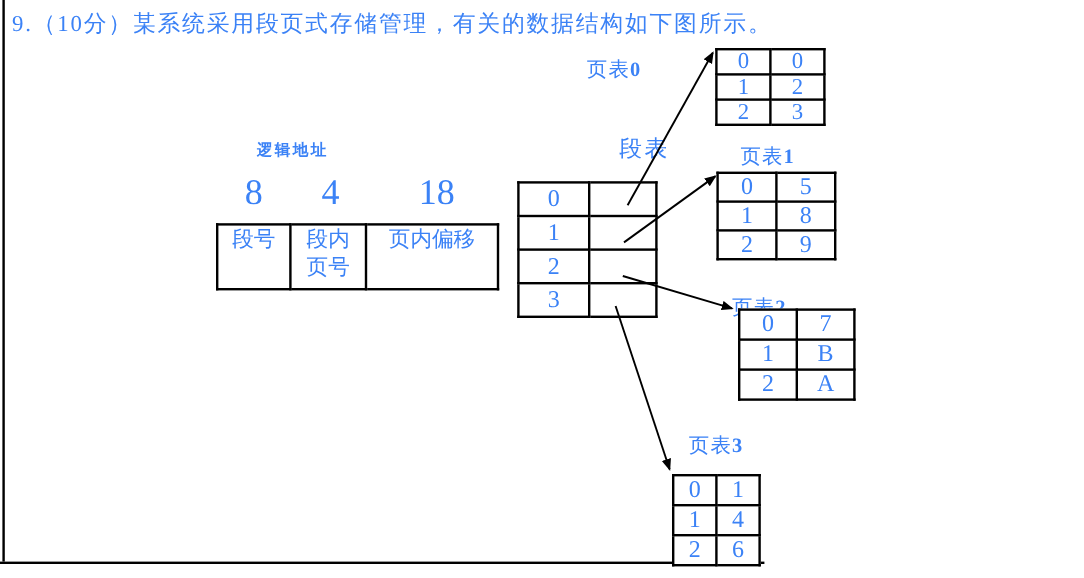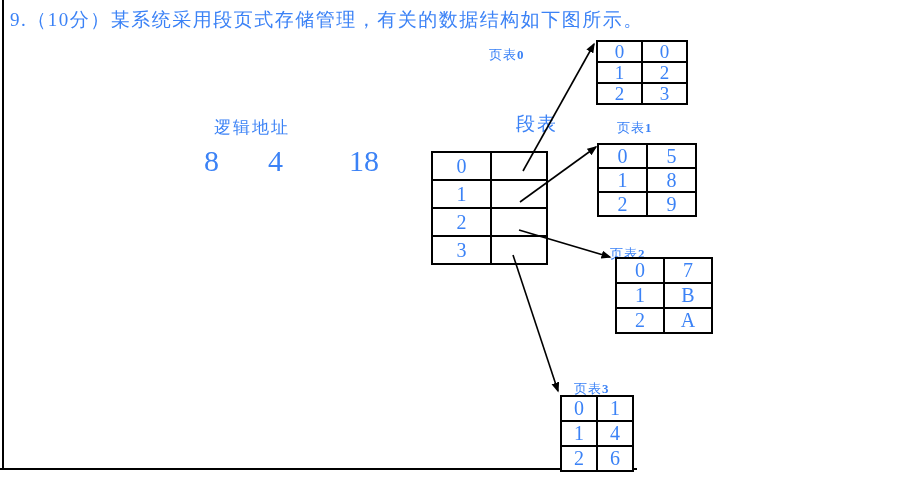--- a/index.html
+++ b/index.html
@@ -8,42 +8,42 @@
     font-family:"Liberation Serif","DejaVu Serif",serif;color:#3b82f6;padding-left:24px;
   }
   .abs{position:absolute;}
   .cjk{font-family:"Liberation Serif","DejaVu Serif",serif;}
   
   #left-border{left:2px;top:0;width:2px;height:468px;background:#000;}
   #bottom-border{left:0;top:468px;width:637px;height:2px;background:#000;}
   
   #title{left:10px;top:7px;font-size:19px;letter-spacing:1.5px;white-space:nowrap;}
   
-  #la-label{left:214px;top:116px;font-size:17px;letter-spacing:2px;}
+  #la-label{left:214px;top:116px;font-size:13px;letter-spacing:2px;font-weight:bold;}
   #bits-row{left:180px;top:143px;width:240px;display:flex;}
   #bits-row span{display:block;text-align:center;font-size:30px;line-height:36px;}
   #bit-0{width:63px;} #bit-1{width:65px;} #bit-2{width:112px;}
   table.doc{border-collapse:collapse;position:absolute;background:#fff;}
   table.doc td{border:2px solid #000;padding:0;text-align:center;
     font-family:"Liberation Serif","DejaVu Serif",serif;}
   #la-table{left:180px;top:186px;}
   #la-table td{font-size:18px;line-height:23px;vertical-align:top;height:52px;white-space:pre-line;}
   #la-c0{width:59px;} #la-c1{width:61px;} #la-c2{width:108px;}
   
   #seg-label{left:471px;top:111px;font-size:19px;letter-spacing:2px;margin-left:45px;}
   #seg-table{left:431px;top:151px;}
   #seg-table td{font-size:20px;height:26px;line-height:26px;}
   #seg-table td.c0{width:57px;} #seg-table td.c1{width:54px;}
   
-  .pt-label{font-size:13px;letter-spacing:1px;white-space:nowrap;}
+  .pt-label{font-size:17px;letter-spacing:1px;white-space:nowrap;}
   .pt-label b{font-family:"Liberation Serif","DejaVu Serif",serif;}
   #pt0-label{left:489px;top:46px;}
   #pt1-label{left:617px;top:119px;}
   #pt2-label{left:610px;top:245px;}
-  #pt3-label{left:574px;top:380px;}
+  #pt3-label{left:574px;top:360px;}
   #pt0{left:596px;top:40px;} #pt0 td{width:43px;height:19px;font-size:19px;line-height:19px;}
   #pt1{left:597px;top:143px;} #pt1 td{width:47px;height:22px;font-size:20px;line-height:22px;}
   #pt2{left:615px;top:257px;} #pt2 td{width:46px;height:23px;font-size:20px;line-height:23px;}
   #pt3{left:560px;top:395px;z-index:2;} #pt3 td{width:34px;height:23px;font-size:20px;line-height:23px;}
   
   #arrows{left:0;top:0;width:903px;height:482px;pointer-events:none;z-index:3;}
 </style>
 </head>
 <body>
 
@@ -53,20 +53,30 @@
   <div class="abs" id="bottom-border"></div>
 
   <div class="abs cjk" id="title">9.（10分）某系统采用段页式存储管理，有关的数据结构如下图所示。</div>
 
   <div class="abs cjk" id="la-label">逻辑地址</div>
   <div class="abs" id="bits-row">
     <span id="bit-0">8</span>
     <span id="bit-1">4</span>
     <span id="bit-2">18</span>
   </div>
+  <table class="doc" id="la-table">
+    <tbody>
+        <tr>
+      <td id="la-c0">段号</td>
+      <td id="la-c1">段内
+页号</td>
+      <td id="la-c2">页内偏移</td>
+    </tr>
+  </tbody>
+    </table>
 
   <div class="abs cjk" id="seg-label">段表</div>
   <table class="doc" id="seg-table">
     <tbody>
         <tr>
       <td class="c0">0</td>
       <td class="c1"></td>
     </tr>
     <tr>
       <td class="c0">1</td>

